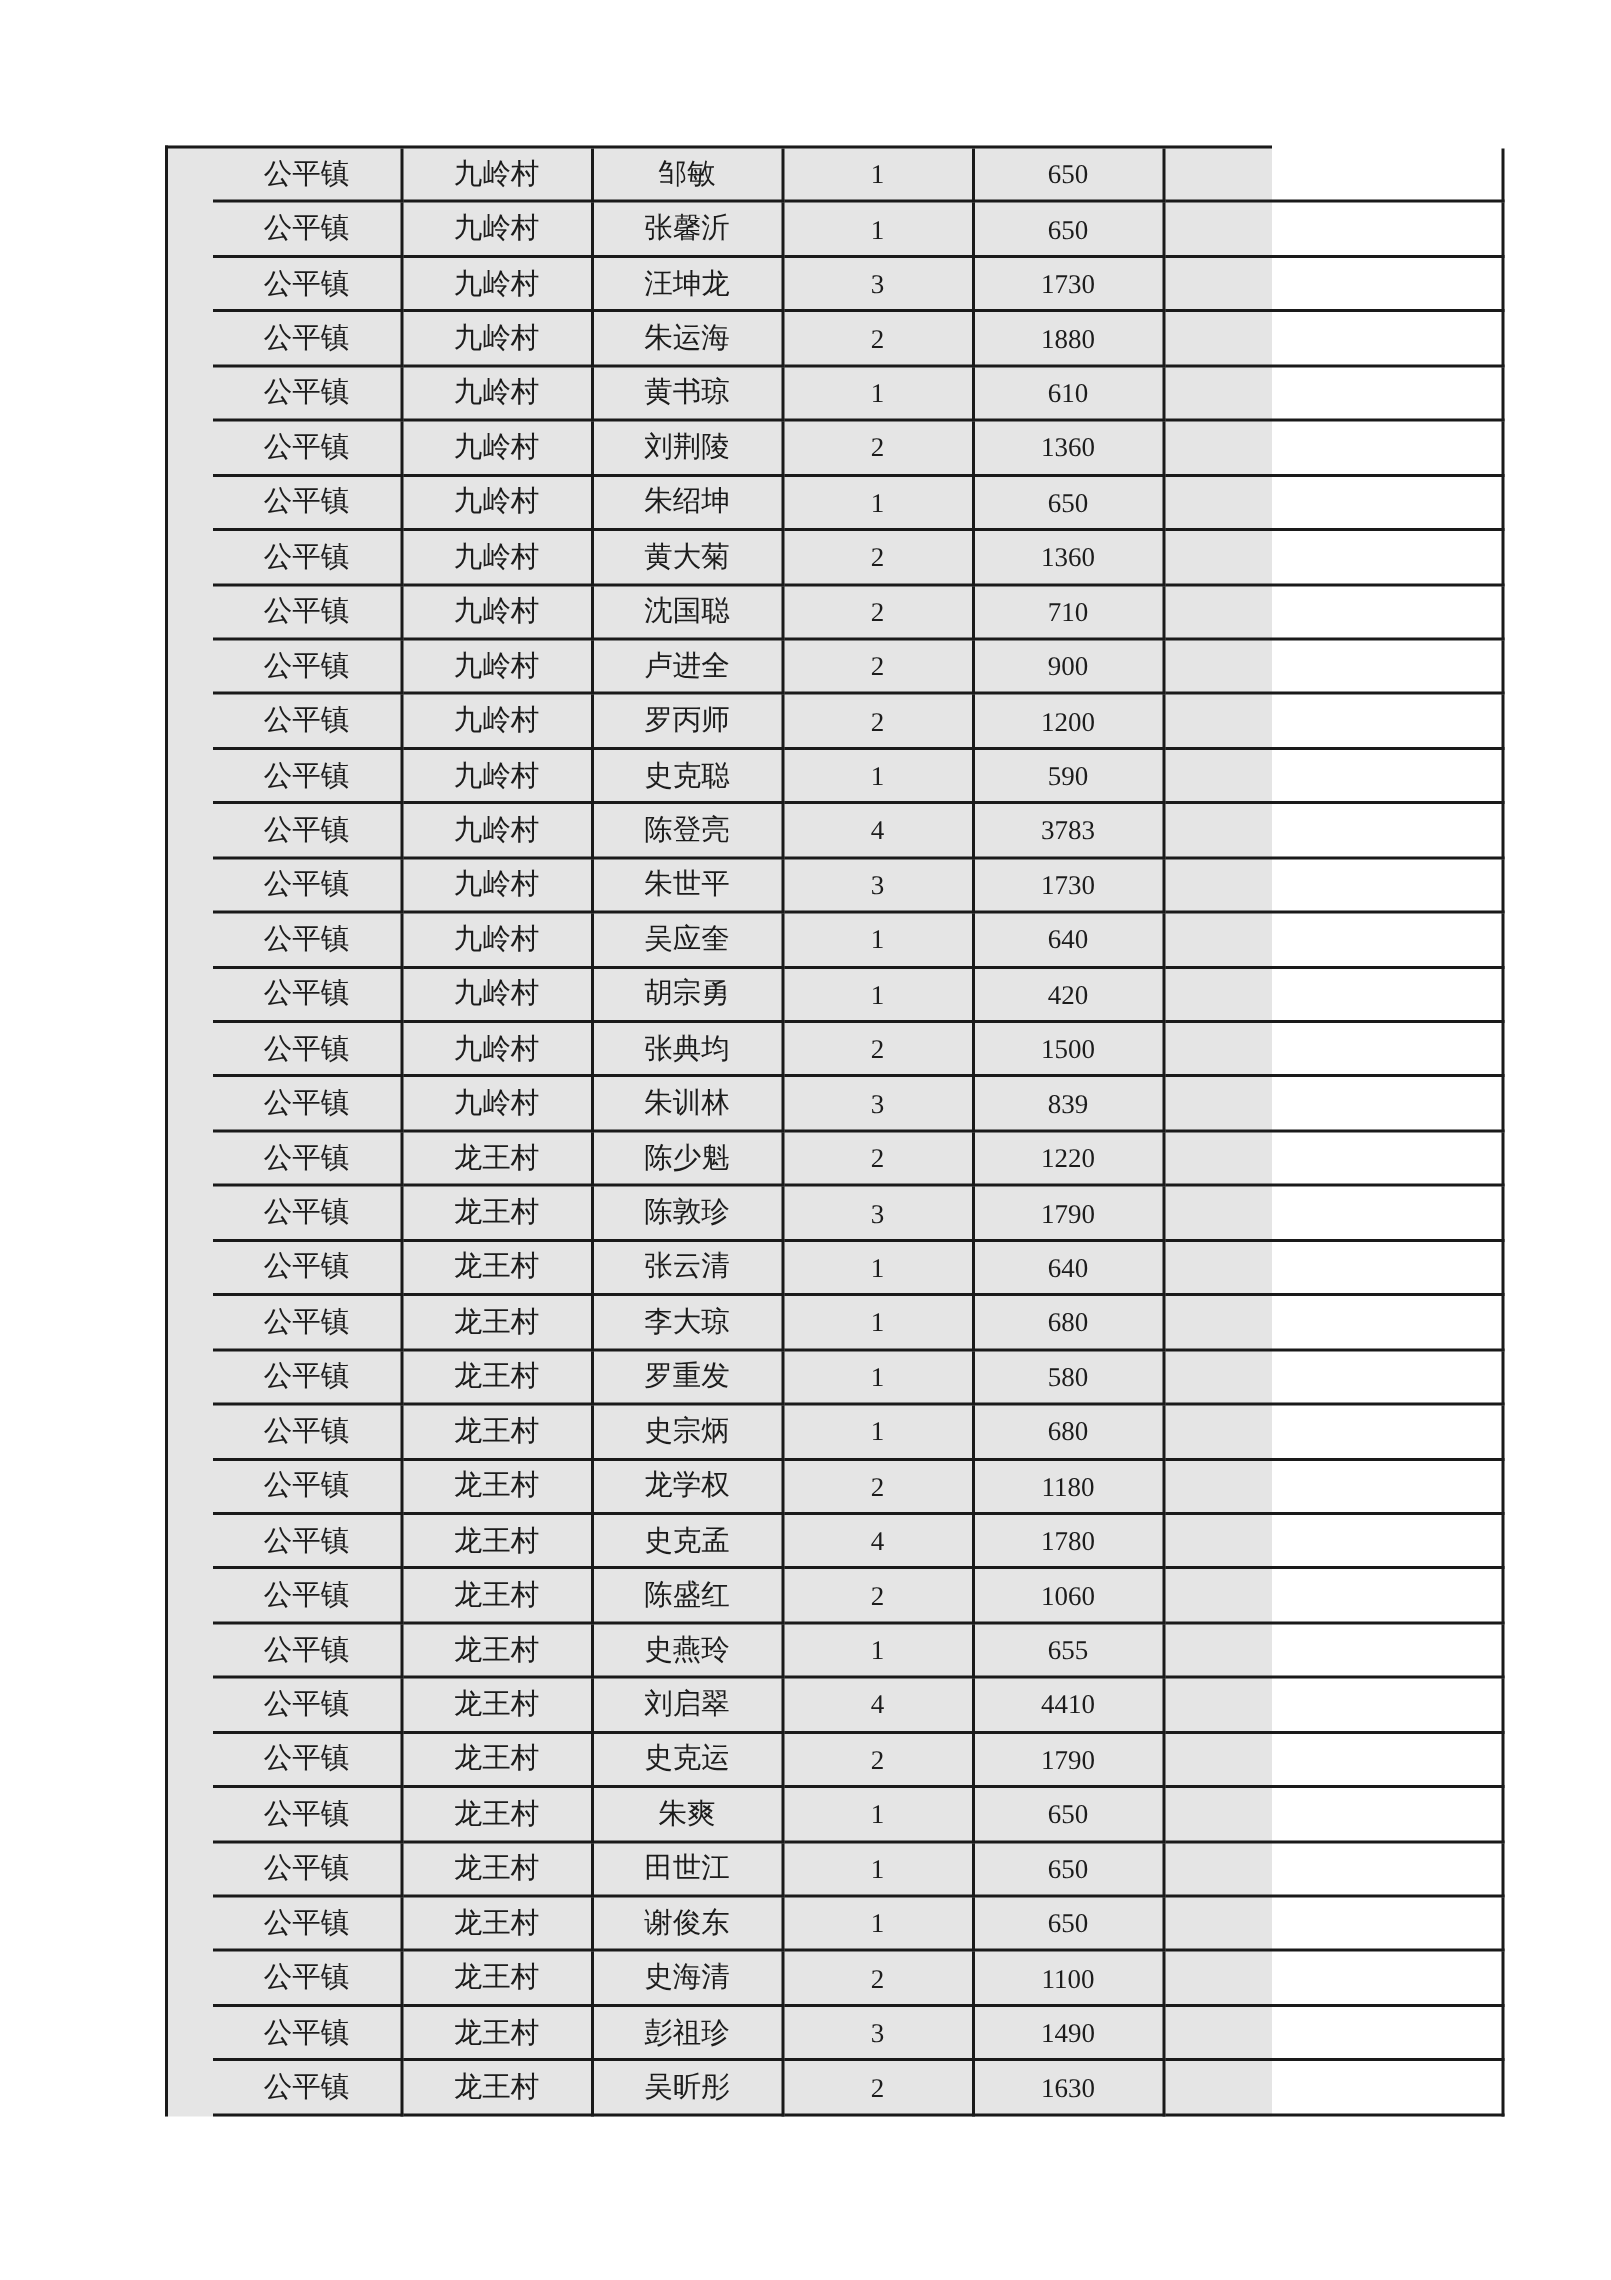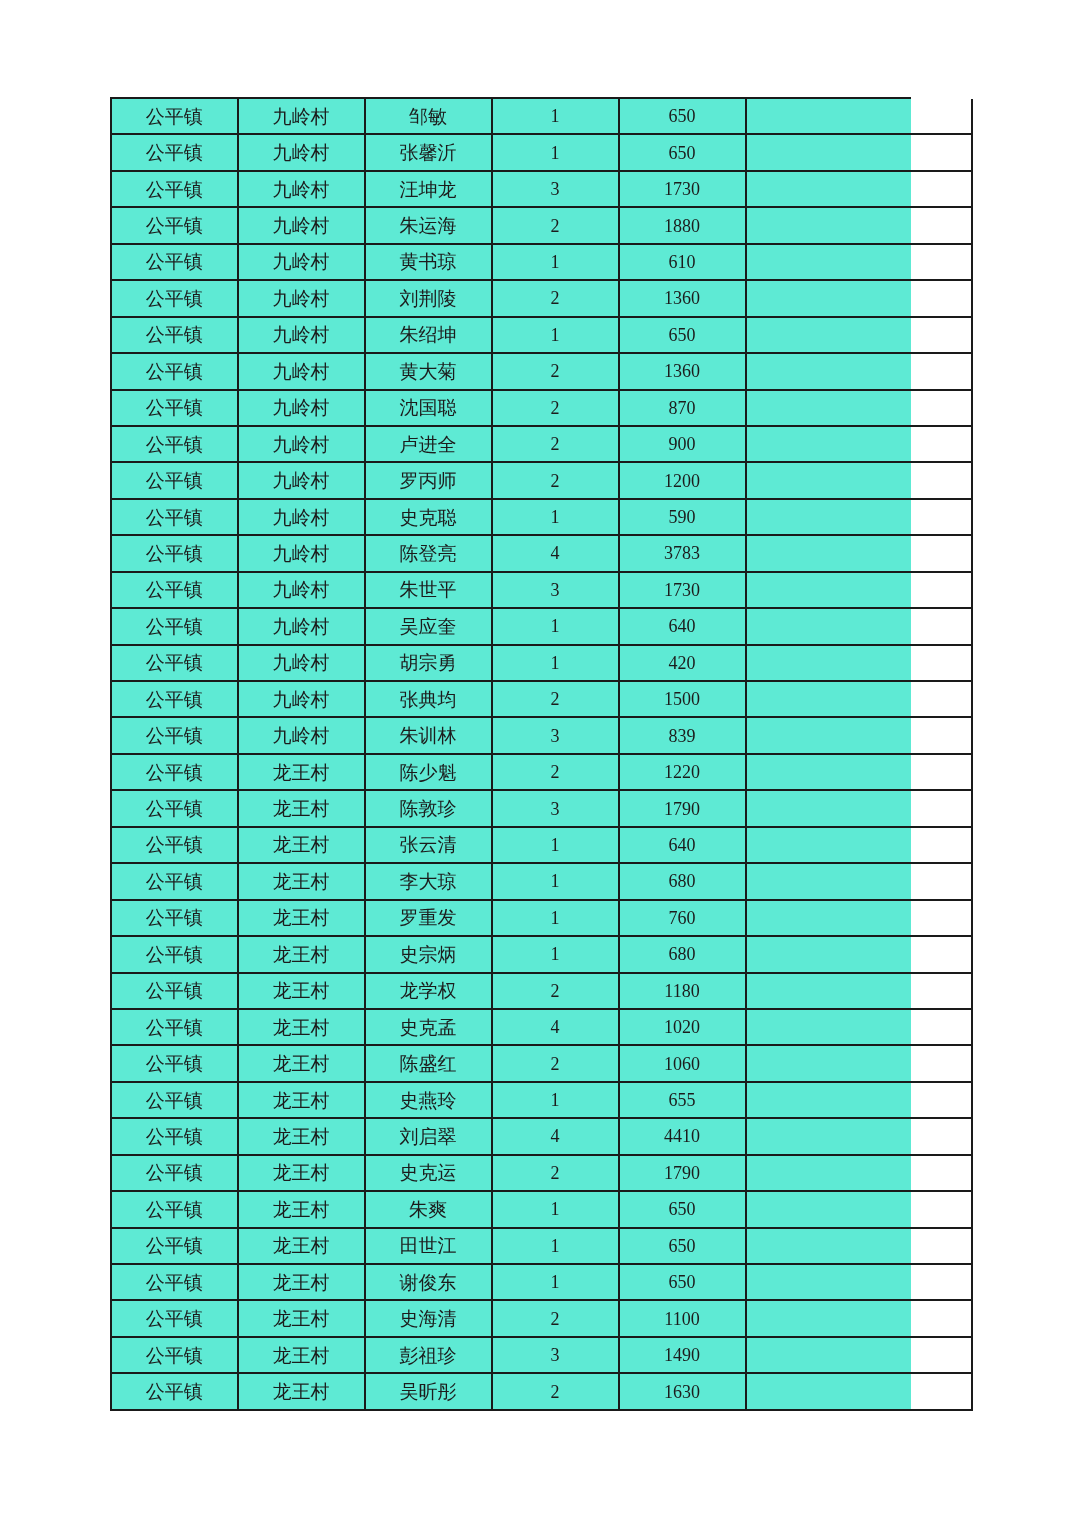--- a/index.html
+++ b/index.html
@@ -16,28 +16,29 @@
   }
   .page {
     position: absolute;
     inset: 0;
     background: #ffffff;
   }
   .roster-table {
     position: absolute;
     left: 110px;
     top: 97px;
-    width: 801px;
+    width: 738px;
     display: grid;
     grid-template-columns: 126.5px 127px 127px 127px 127px 226.5px;
     grid-auto-rows: 36.44px;
     border-top: 2.5px solid #1a1a1a;
     border-left: 2px solid #1a1a1a;
     box-sizing: border-box;
-    background: #5eead4;
+    background: #e5e5e5;
+    padding-left: 30px;
   }
   .cell {
     border-right: 2px solid #1a1a1a;
     border-bottom: 2px solid #1a1a1a;
     box-sizing: border-box;
     display: flex;
     align-items: center;
     justify-content: center;
     overflow: hidden;
     white-space: nowrap;
@@ -98,21 +99,21 @@
       <div class="cell">公平镇</div>
       <div class="cell">九岭村</div>
       <div class="cell">黄大菊</div>
       <div class="cell num">2</div>
       <div class="cell num">1360</div>
       <div class="cell"></div>
       <div class="cell">公平镇</div>
       <div class="cell">九岭村</div>
       <div class="cell">沈国聪</div>
       <div class="cell num">2</div>
-      <div class="cell num">870</div>
+      <div class="cell num">710</div>
       <div class="cell"></div>
       <div class="cell">公平镇</div>
       <div class="cell">九岭村</div>
       <div class="cell">卢进全</div>
       <div class="cell num">2</div>
       <div class="cell num">900</div>
       <div class="cell"></div>
       <div class="cell">公平镇</div>
       <div class="cell">九岭村</div>
       <div class="cell">罗丙师</div>
@@ -182,39 +183,39 @@
       <div class="cell">公平镇</div>
       <div class="cell">龙王村</div>
       <div class="cell">李大琼</div>
       <div class="cell num">1</div>
       <div class="cell num">680</div>
       <div class="cell"></div>
       <div class="cell">公平镇</div>
       <div class="cell">龙王村</div>
       <div class="cell">罗重发</div>
       <div class="cell num">1</div>
-      <div class="cell num">760</div>
+      <div class="cell num">580</div>
       <div class="cell"></div>
       <div class="cell">公平镇</div>
       <div class="cell">龙王村</div>
       <div class="cell">史宗炳</div>
       <div class="cell num">1</div>
       <div class="cell num">680</div>
       <div class="cell"></div>
       <div class="cell">公平镇</div>
       <div class="cell">龙王村</div>
       <div class="cell">龙学权</div>
       <div class="cell num">2</div>
       <div class="cell num">1180</div>
       <div class="cell"></div>
       <div class="cell">公平镇</div>
       <div class="cell">龙王村</div>
       <div class="cell">史克孟</div>
       <div class="cell num">4</div>
-      <div class="cell num">1020</div>
+      <div class="cell num">1780</div>
       <div class="cell"></div>
       <div class="cell">公平镇</div>
       <div class="cell">龙王村</div>
       <div class="cell">陈盛红</div>
       <div class="cell num">2</div>
       <div class="cell num">1060</div>
       <div class="cell"></div>
       <div class="cell">公平镇</div>
       <div class="cell">龙王村</div>
       <div class="cell">史燕玲</div>

